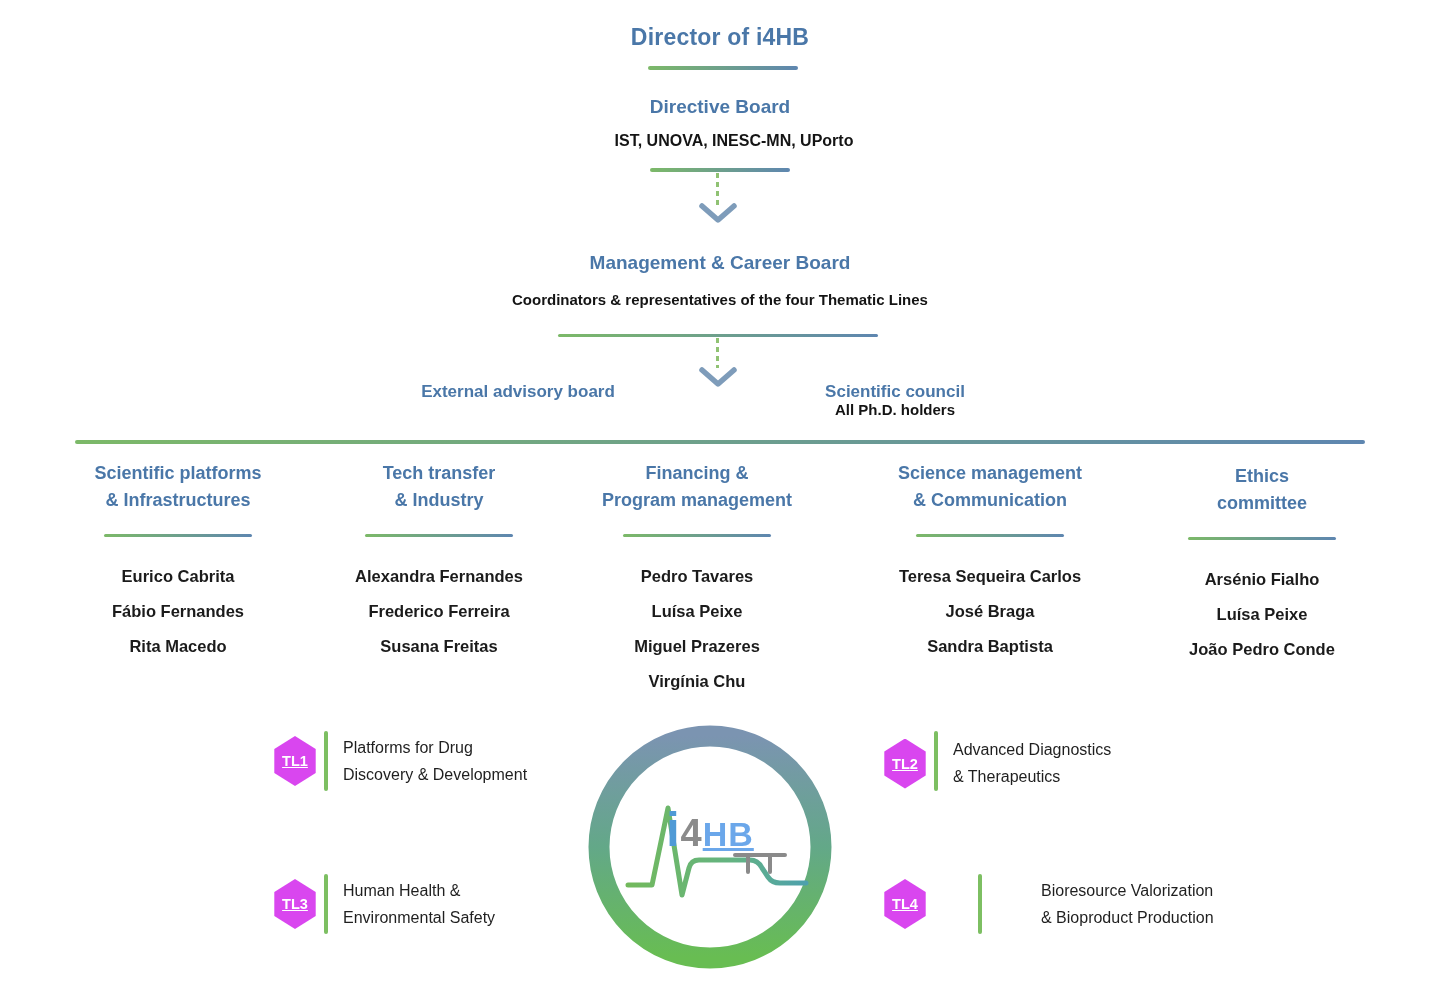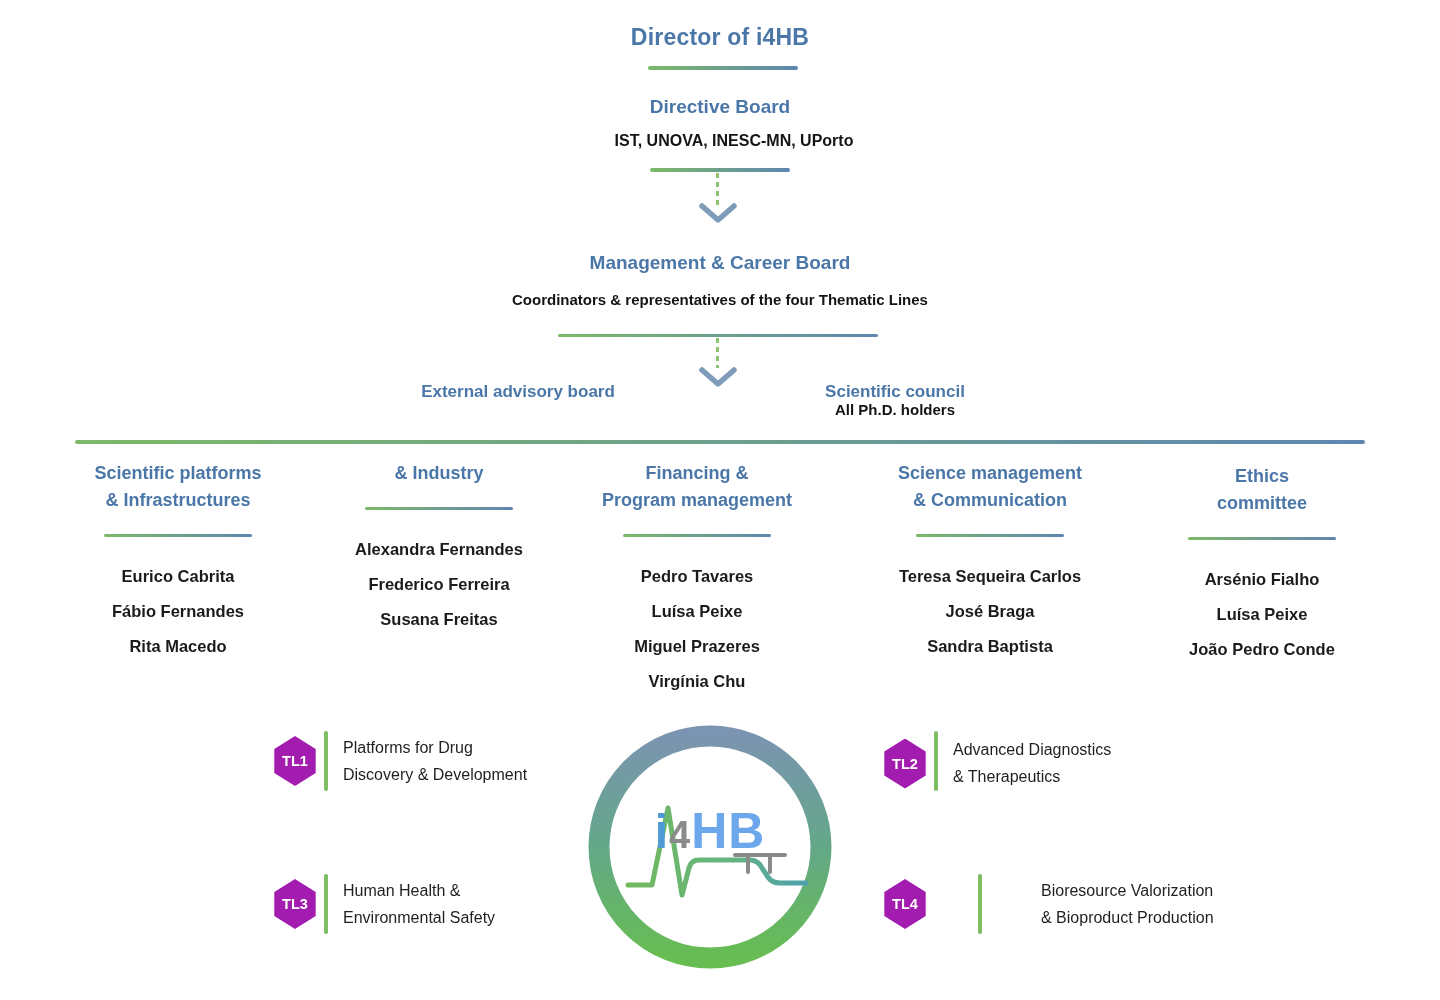--- a/index.html
+++ b/index.html
@@ -15,32 +15,32 @@
   .sub-sm{font-size:15px;font-weight:700;color:#141414;}
   .side-label{font-size:17px;font-weight:700;color:#4a77a8;margin-top:11px;}
   .gline{height:4px;border-radius:2px;background:linear-gradient(to right,#7cb968,#5e86b0);}
   .dotline{width:3px;background-image:linear-gradient(#90c273 55%,rgba(255,255,255,0) 0%);background-size:3px 9px;background-repeat:repeat-y;}
   .col{text-align:center;}
   .colhead{font-size:18px;font-weight:700;color:#4a77a8;line-height:27px;}
   .col .gline{width:148px;margin:20px auto 0 auto;height:3px;}
   .members{margin-top:22px;}
   .member{font-size:16.5px;font-weight:700;color:#1b1b1b;height:35px;line-height:35px;}
   .tl{display:flex;align-items:flex-start;}
-  .hex{width:46px;height:50px;margin-top:5px;background:#a21caf;
+  .hex{width:46px;height:50px;margin-top:5px;background:#d946ef;
        clip-path:polygon(50% 0%,95% 26%,95% 74%,50% 100%,5% 74%,5% 26%);
        display:flex;align-items:center;justify-content:center;
-       color:#ffffff;font-weight:700;font-size:14.5px;}
+       color:#ffffff;font-weight:700;font-size:14.5px;text-decoration:underline;}
   .tlbar{width:4px;height:60px;background:#7dbf62;border-radius:2px;margin-left:6px;}
   .tltext{margin-left:15px;padding-top:3px;font-size:16px;line-height:27px;color:#1f1f1f;font-weight:400;}
   .logo-wrap{left:586px;top:722px;width:248px;height:250px;}
   .logo-text{position:absolute;left:0;right:0;top:84px;text-align:center;font-size:0;white-space:nowrap;}
   .logo-text span{display:inline-block;vertical-align:baseline;font-weight:700;line-height:1;}
   .logo-i{font-size:48px;color:#4f9ad6;}
   .logo-4{font-size:38px;color:#8b8b8b;padding:0 1px;}
-  .logo-hb{font-size:50px;color:#6ba7ea;letter-spacing:1px;}
+  .logo-hb{font-size:34px;color:#6ba7ea;letter-spacing:1px;text-decoration:underline;}
   svg{display:block;}
 </style>
 </head>
 <body>
 
 <div id="canvas">
 
   <div class="abs center-row h1" style="top:24px;">Director of i4HB</div>
   <div class="abs gline" style="top:66px;left:648px;width:150px;"></div>
 
@@ -73,20 +73,21 @@
     <div class="colhead">&amp; Infrastructures</div>
     <div class="gline"></div>
     <div class="members">
       <div class="member">Eurico Cabrita</div>
       <div class="member">Fábio Fernandes</div>
       <div class="member">Rita Macedo</div>
     </div>
   </div>
 
   <div class="abs col" style="left:309px;top:460px;width:260px;">
+    <div class="colhead">Tech transfer</div>
     <div class="colhead">&amp; Industry</div>
     <div class="gline"></div>
     <div class="members">
       <div class="member">Alexandra Fernandes</div>
       <div class="member">Frederico Ferreira</div>
       <div class="member">Susana Freitas</div>
     </div>
   </div>
 
   <div class="abs col" style="left:547px;top:460px;width:300px;">

